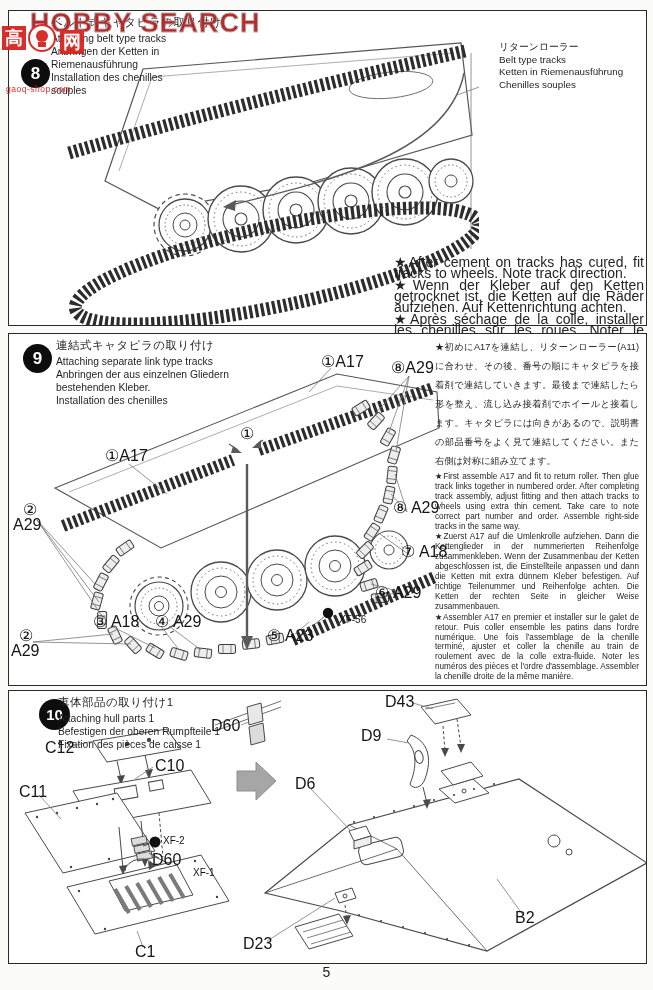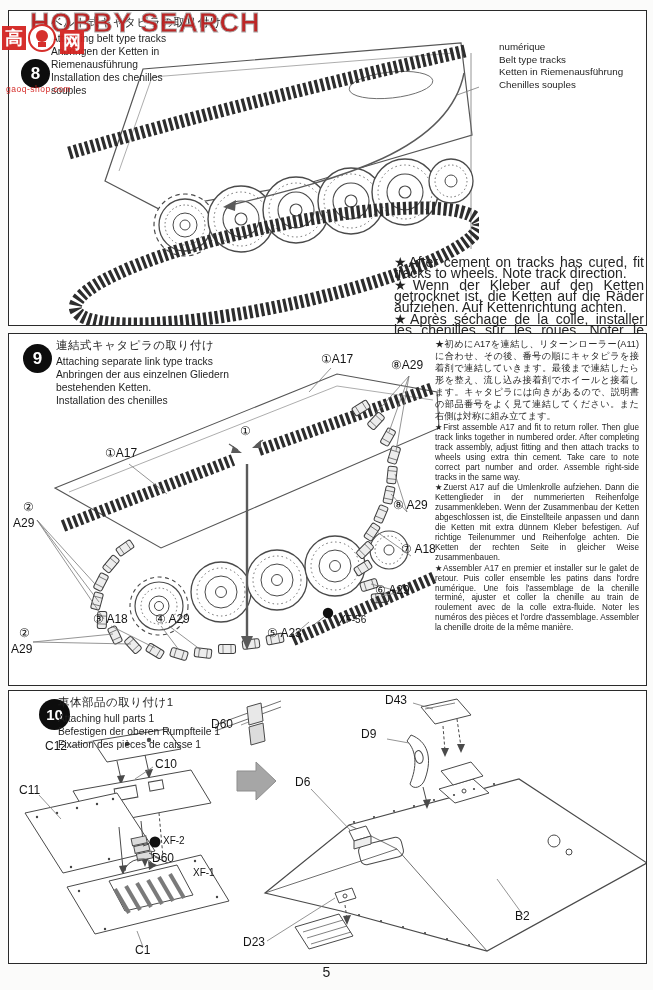--- a/index.html
+++ b/index.html
@@ -15,24 +15,24 @@
     font-weight:bold;font-size:17px;line-height:1;
   }
   .hdr{position:absolute;color:#1f1f1f}
   .hdr .ja{margin:0 0 2px 0;font-size:11.5px;letter-spacing:.5px}
   .hdr p{margin:0;font-size:10.3px;line-height:1.28}
   .sidelabel{position:absolute;color:#1f1f1f}
   .sidelabel p{margin:0;font-size:9.8px;line-height:1.3}
   .note{position:absolute;color:#242424;text-align:justify}
   .note p{margin:0 0 1px 0}
   .note-ja{font-size:10.4px;line-height:12.6px}
-  .note9 .jp{font-size:9.2px;line-height:12px;margin-bottom:1px}
+  .note9 .jp{font-size:9.2px;line-height:19px;margin-bottom:1px}
   .note9 .lat{font-size:8.2px;line-height:9.9px;margin-bottom:1px}
   .note8-lat{font-size:14px;line-height:11px}
-  .plabel{position:absolute;font-size:12px;color:#141414;white-space:nowrap}
+  .plabel{position:absolute;font-size:16px;color:#141414;white-space:nowrap}
   .plabel.sm{font-size:10px}
   svg{position:absolute;left:0;top:0}
   
   .wm{position:absolute;left:2px;top:6px;width:190px;height:100px;z-index:40;opacity:.95}
   .wm .latin{
     position:absolute;left:28px;top:2px;font-size:27px;font-weight:bold;letter-spacing:1px;
     color:#b91c1c;-webkit-text-stroke:0.8px #a8a8a8;white-space:nowrap;
   }
   .wm .cjk{
     position:absolute;width:24px;height:24px;background:#d42421;color:#fff;
@@ -111,21 +111,21 @@
   <div class="hdr" style="left:42px;top:4px;width:250px">
     <p class="ja">ベルト式キャタピラの取り付け</p>
     <p>Attaching belt type tracks</p>
     <p>Anbringen der Ketten in</p>
     <p>Riemenausführung</p>
     <p>Installation des chenilles</p>
     <p>souples</p>
   </div>
 
   <div class="sidelabel" style="left:490px;top:30px;width:145px">
-    <p>numérique</p>
+    <p>リターンローラー</p>
     <p>Belt type tracks</p>
     <p>Ketten in Riemenausführung</p>
     <p>Chenilles souples</p>
   </div>
 
 
   <div class="note note8-lat" style="left:385px;top:246px;width:250px">
     <p>★After cement on tracks has cured, fit tracks to wheels. Note track direction.</p>
     <p>★Wenn der Kleber auf den Ketten getrocknet ist, die Ketten auf die Räder aufziehen. Auf Kettenrichtung achten.</p>
     <p>★Après séchage de la colle, installer les chenilles sur les roues. Noter le sens de la chenille.</p>
@@ -232,21 +232,21 @@
         <line x1="398" y1="178" x2="386" y2="140"></line>
     </g>
   </svg>
 
   <div class="badge" style="left:14px;top:10px;width:29px;height:29px">9</div>
 
   <div class="hdr" style="left:47px;top:4px;width:280px">
     <p class="ja">連結式キャタピラの取り付け</p>
     <p>Attaching separate link type tracks</p>
     <p>Anbringen der aus einzelnen Gliedern</p>
-    <p>bestehenden Ketten.</p>
+    <p>bestehenden Kleber.</p>
     <p>Installation des chenilles</p>
   </div>
 
   <div class="plabel" style="left:312px;top:18px">①A17</div>
   <div class="plabel" style="left:382px;top:24px">⑧A29</div>
   <div class="plabel" style="left:96px;top:112px">①A17</div>
   <div class="plabel" style="left:231px;top:90px">①</div>
   <div class="plabel" style="left:14px;top:166px">②</div>
   <div class="plabel" style="left:4px;top:182px">A29</div>
   <div class="plabel" style="left:10px;top:292px">②</div>

